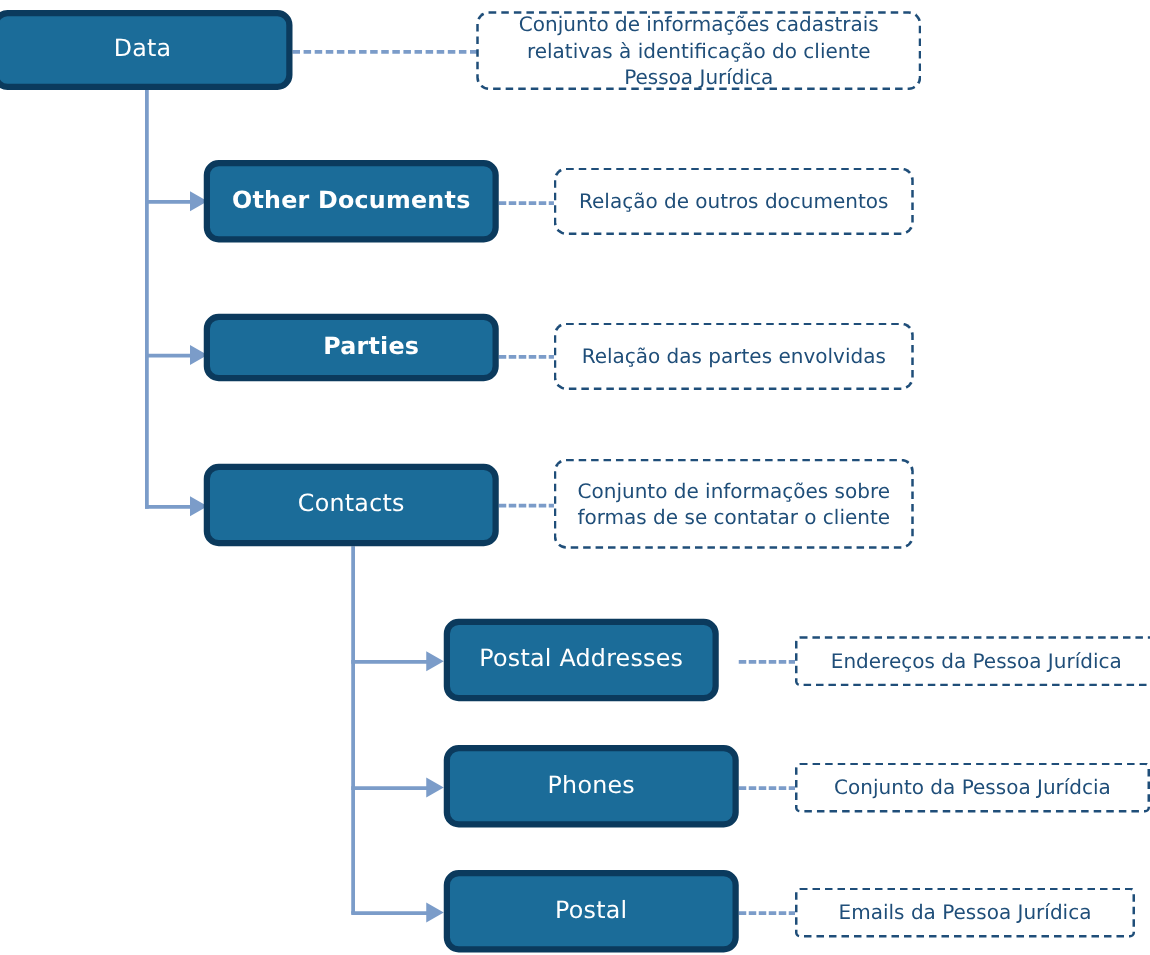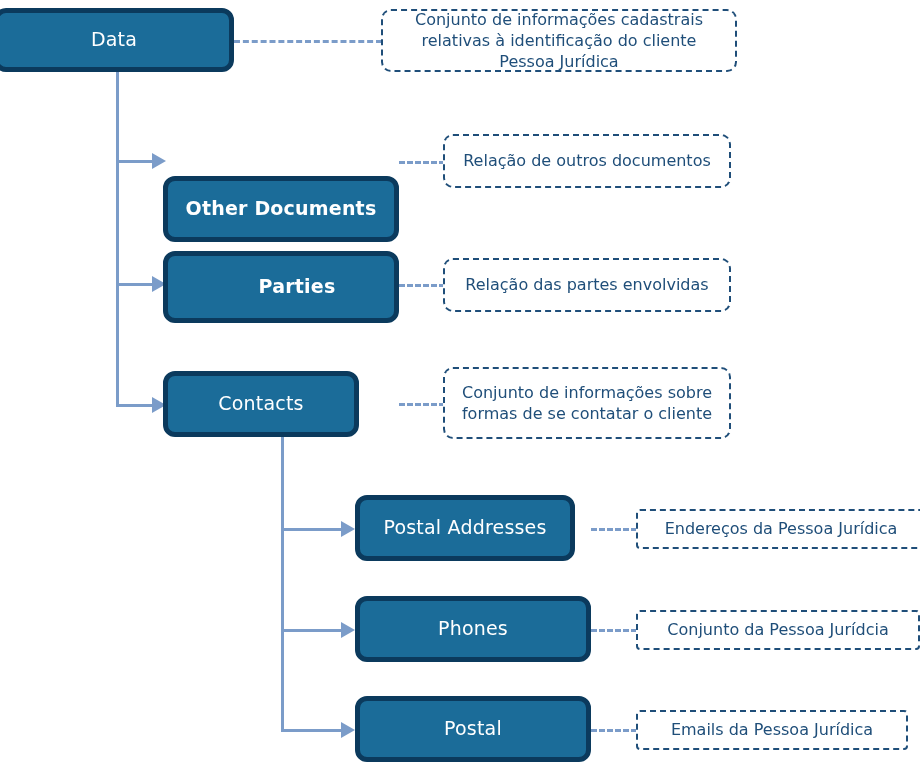--- a/index.html
+++ b/index.html
@@ -118,29 +118,29 @@
   <div class="dline" style="left:399px; top:284px; width:46px;"></div>
   <div class="dline" style="left:399px; top:403px; width:46px;"></div>
   <div class="dline" style="left:591px; top:528px; width:46px;"></div>
   <div class="dline" style="left:591px; top:629px; width:46px;"></div>
   <div class="dline" style="left:591px; top:729px; width:46px;"></div>
 
   <div class="node" style="left:-6px; top:8px; width:240px; height:64px;">
     <span>Data</span>
   </div>
 
-  <div class="node bold" style="left:163px; top:128px; width:236px; height:66px;margin-top:48px;">
+  <div class="node bold" style="left:163px; top:128px; width:236px; height:66px;">
     <span>Other Documents</span>
   </div>
 
-  <div class="node bold" style="left:163px; top:251px; width:236px; height:72px;padding-left:32px;">
+  <div class="node bold" style="left:163px; top:251px; width:236px; height:54px;padding-left:32px;">
     <span>Parties</span>
   </div>
 
-  <div class="node" style="left:163px; top:371px; width:196px; height:66px;">
+  <div class="node" style="left:163px; top:371px; width:236px; height:66px;">
     <span>Contacts</span>
   </div>
 
   <div class="node" style="left:355px; top:495px; width:220px; height:66px;">
     <span>Postal Addresses</span>
   </div>
 
   <div class="node" style="left:355px; top:596px; width:236px; height:66px;">
     <span>Phones</span>
   </div>

